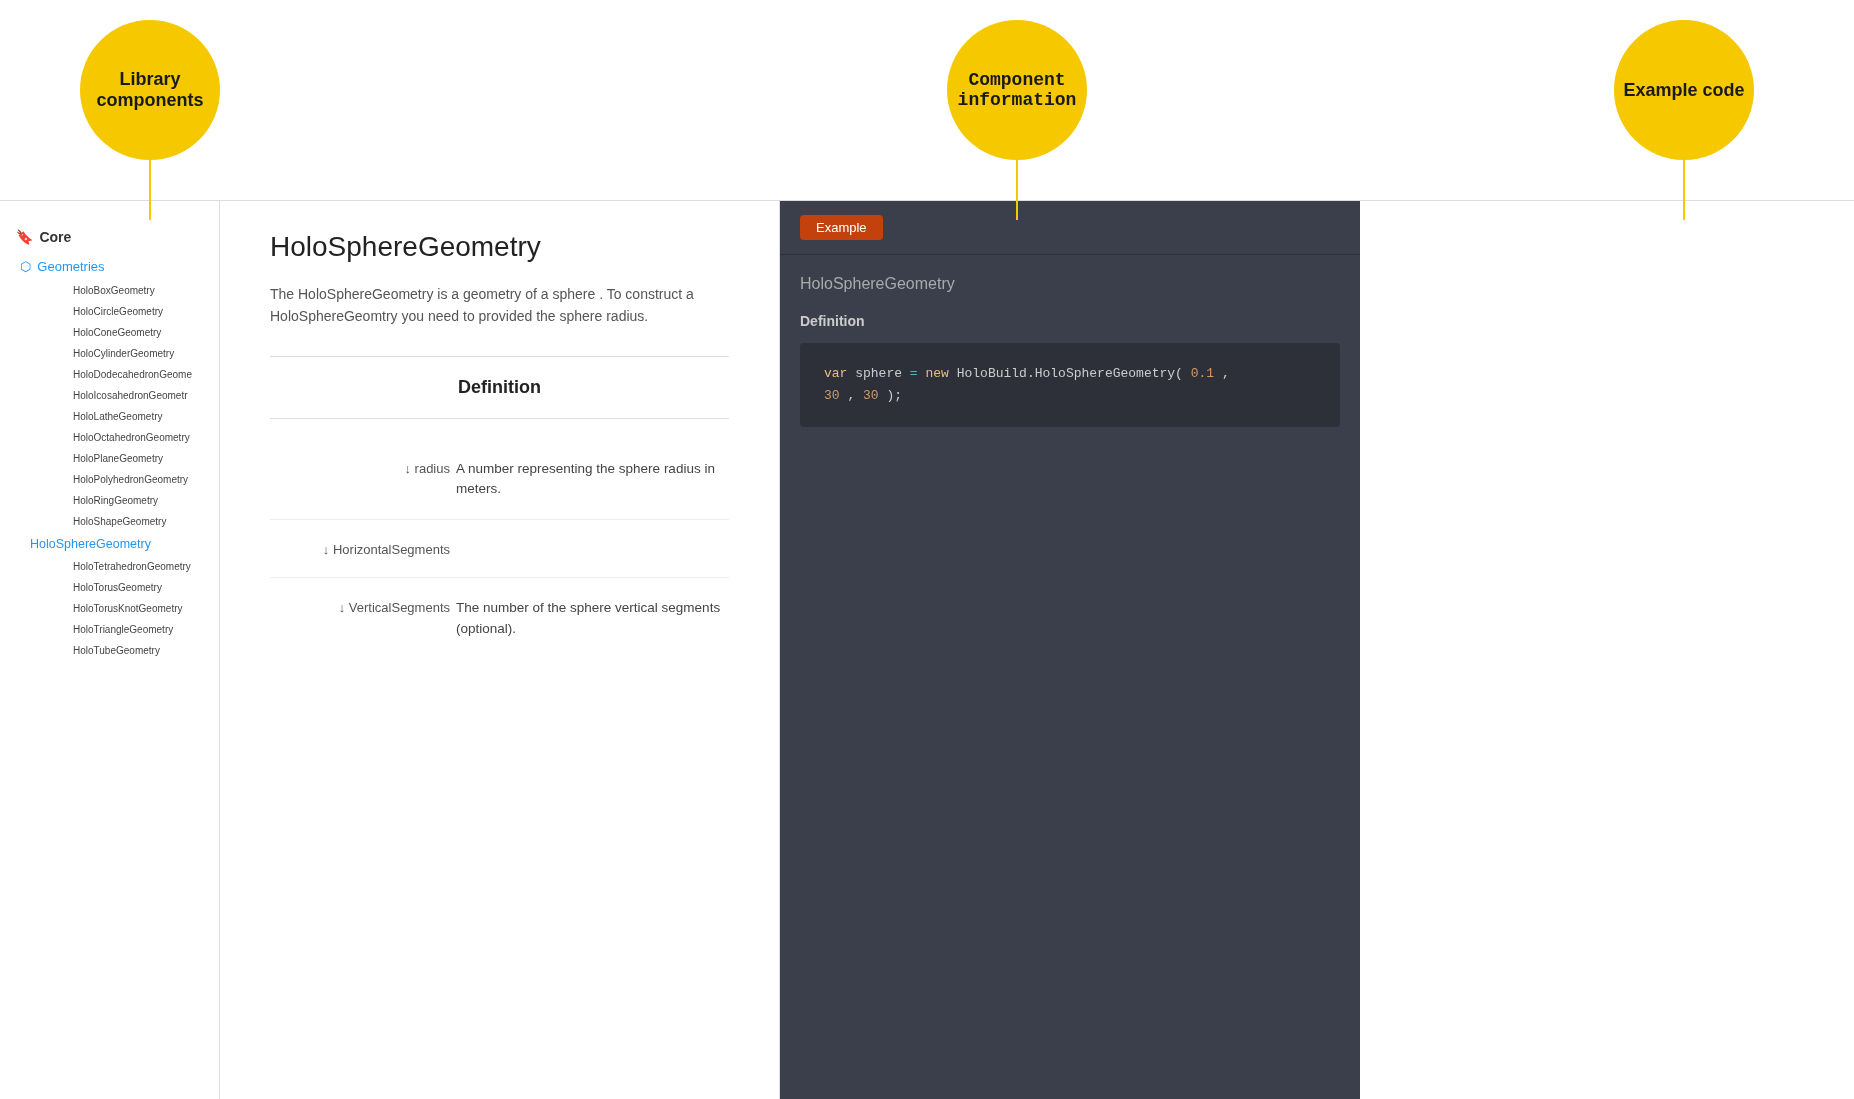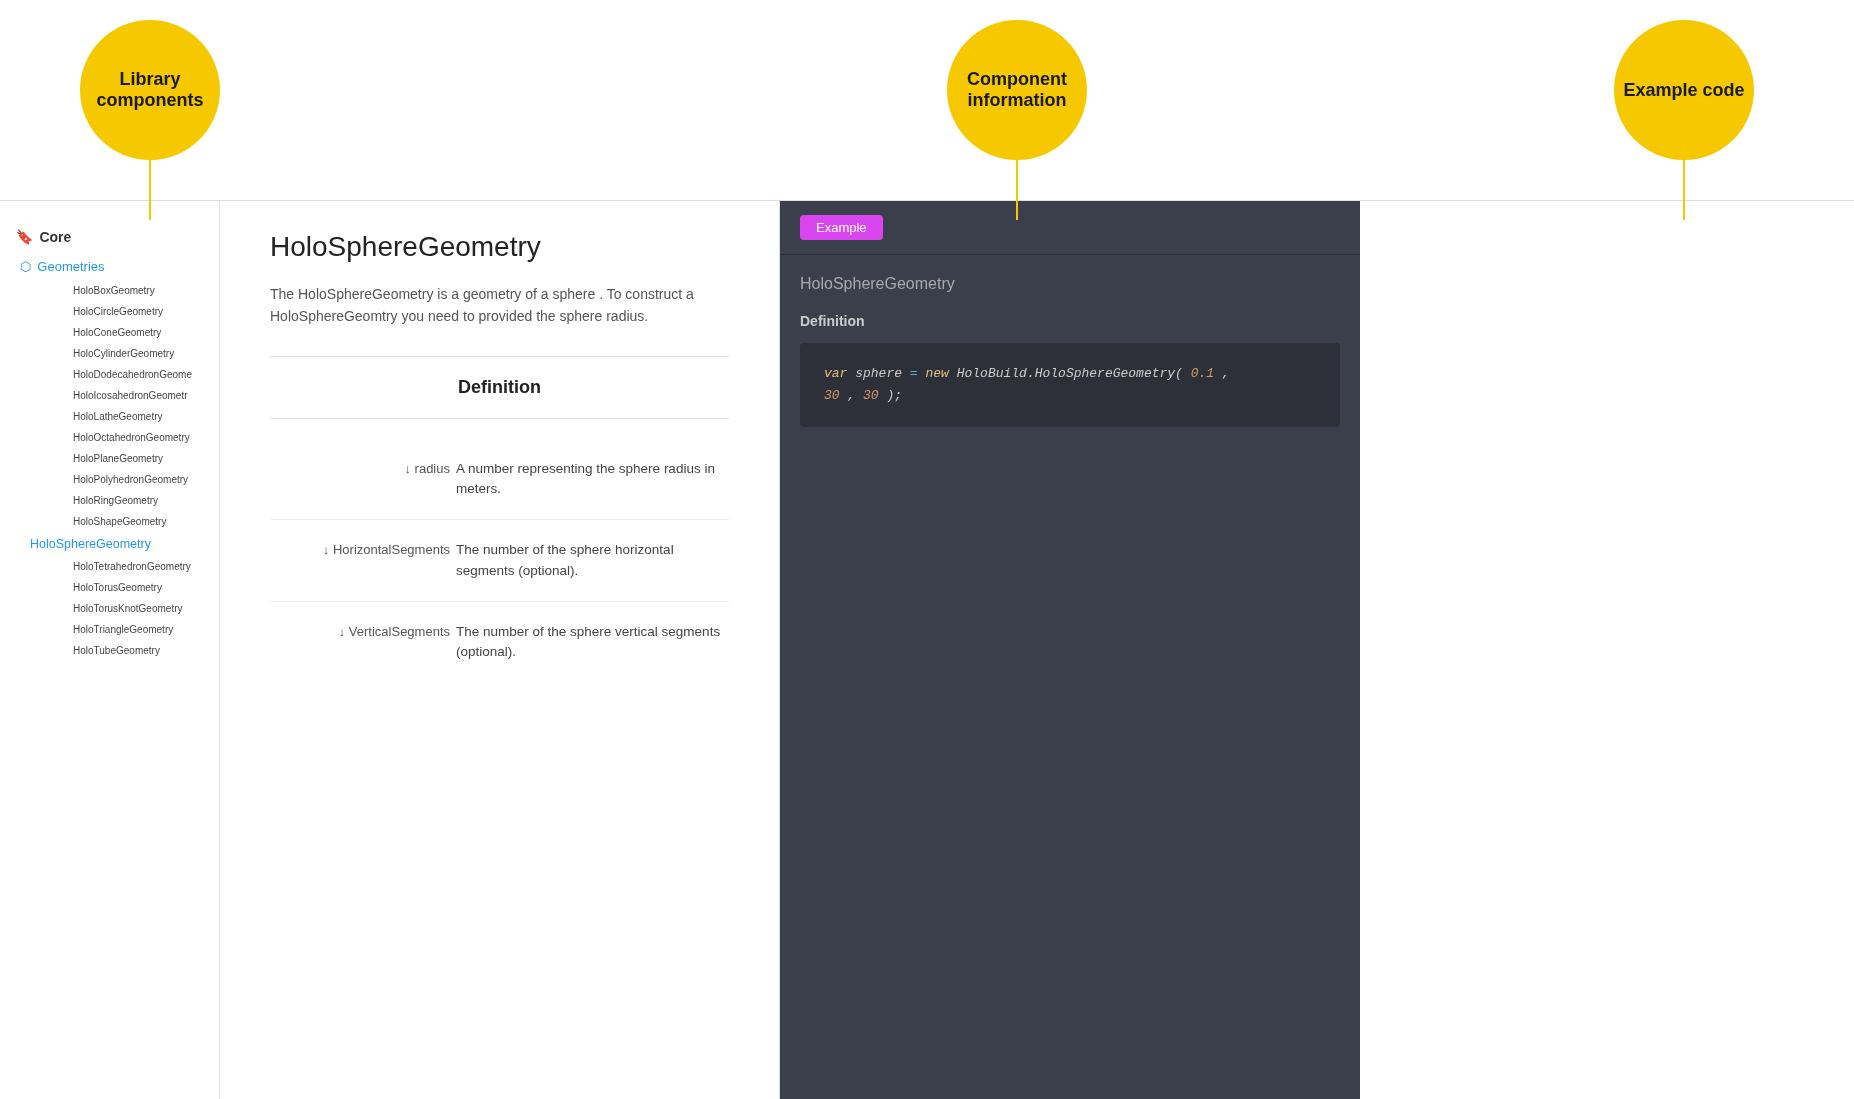--- a/index.html
+++ b/index.html
@@ -44,21 +44,21 @@
       position: absolute;
       bottom: -60px;
       left: 50%;
       transform: translateX(-50%);
       width: 2px;
       height: 60px;
       background: #F5C800;
     }
 
     .bubble-left { margin-left: 20px; }
-    .bubble-center { margin-left: 200px; }
+    .bubble-center { margin-left: 200px; font-family: Liberation Mono, monospace; }
     .bubble-right { margin-right: 40px; }
 
     
     .main-content {
       display: flex;
       flex: 1;
       margin-top: 0;
       border-top: 1px solid #ddd;
     }
 
@@ -195,21 +195,21 @@
 
     .code-panel-header {
       display: flex;
       align-items: center;
       padding: 14px 20px;
       background: #3a3f4b;
       border-bottom: 1px solid #2d3039;
     }
 
     .example-tab {
-      background: #d946ef;
+      background: #c2410c;
       color: #fff;
       padding: 5px 16px;
       border-radius: 4px;
       font-size: 13px;
       font-weight: 500;
       cursor: pointer;
     }
 
     .code-panel-body {
       padding: 20px;
@@ -233,21 +233,20 @@
       border-radius: 4px;
       padding: 20px 24px;
       font-family: 'Courier New', Courier, monospace;
       font-size: 13px;
       line-height: 1.7;
     }
 
     .code-line {
       display: block;
       color: #ccc;
-      font-style: italic;
     }
 
     .kw-var { color: #e5c07b; }
     .kw-number { color: #d19a66; }
     .kw-assign { color: #56b6c2; }
   </style>
 </head>
 <body>
 
 <div class="page-wrapper">
@@ -308,21 +307,20 @@
 
       <hr class="divider">
 
       <div class="constructor-table" id="constructor-table">
           <div class="constructor-row">
             <div class="param-name">↓ radius</div>
             <div class="param-desc">A number representing the sphere radius in meters.</div>
           </div>
           <div class="constructor-row">
             <div class="param-name">↓ HorizontalSegments</div>
-            <div class="param-desc">The number of the sphere horizontal segments (optional).</div>
           </div>
           <div class="constructor-row">
             <div class="param-name">↓ VerticalSegments</div>
             <div class="param-desc">The number of the sphere vertical segments (optional).</div>
           </div>
         </div>
     </div>
 
     <div class="code-panel">
       <div class="code-panel-header">

